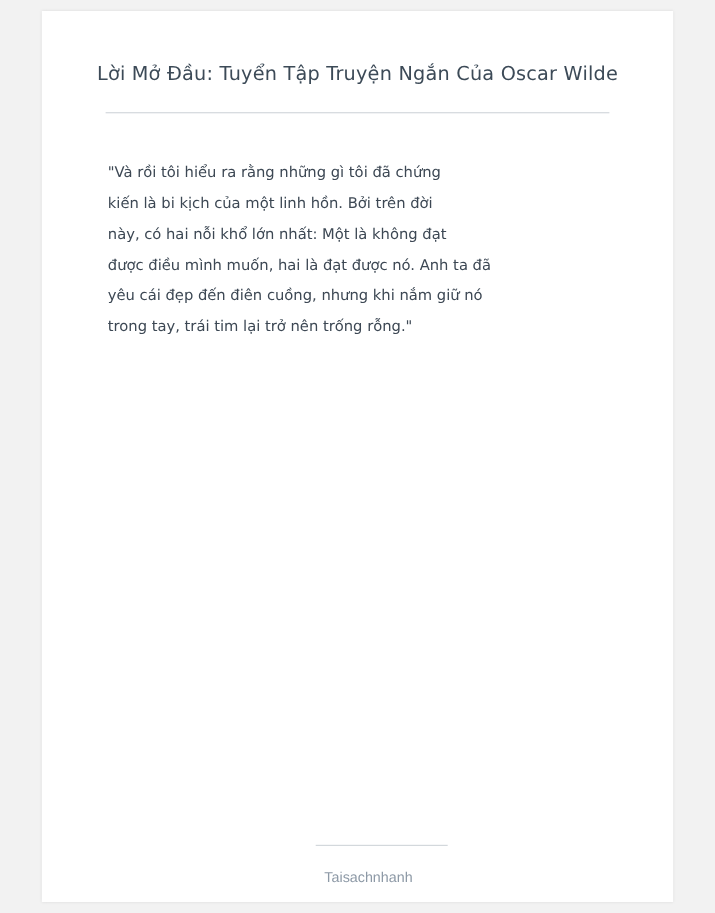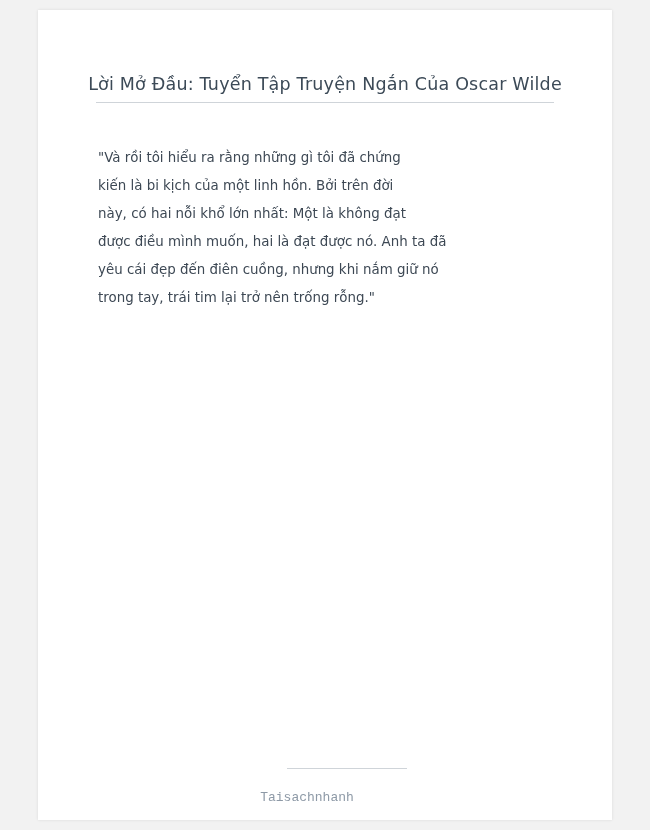--- a/index.html
+++ b/index.html
@@ -24,21 +24,21 @@
     box-sizing: border-box;
   }
   .page-inner {
     position: relative;
     width: 100%;
     height: 100%;
   }
   .doc-title {
     position: absolute;
     left: 22px;
-    top: 62px;
+    top: 46px;
     width: 530px;
     text-align: center;
     font-family: "DejaVu Sans", sans-serif;
     font-size: 17.5px;
     font-weight: 400;
     color: #3c4a57;
     letter-spacing: 0.2px;
     line-height: 1.4;
   }
   .title-rule {
@@ -64,25 +64,25 @@
   .footer-rule {
     position: absolute;
     left: 249px;
     top: 758px;
     width: 120px;
     height: 1px;
     background: #cfd4d9;
   }
   .footer-text {
     position: absolute;
-    left: 4px;
+    left: 32px;
     top: 780px;
     width: 530px;
     text-align: center;
-    font-family: Liberation Mono, monospace;
+    font-family: Liberation Sans, sans-serif;
     font-size: 13px;
     color: #8d99a6;
   }
 </style>
 </head>
 <body>
 
 <div class="page">
   <div class="page-inner">
 

